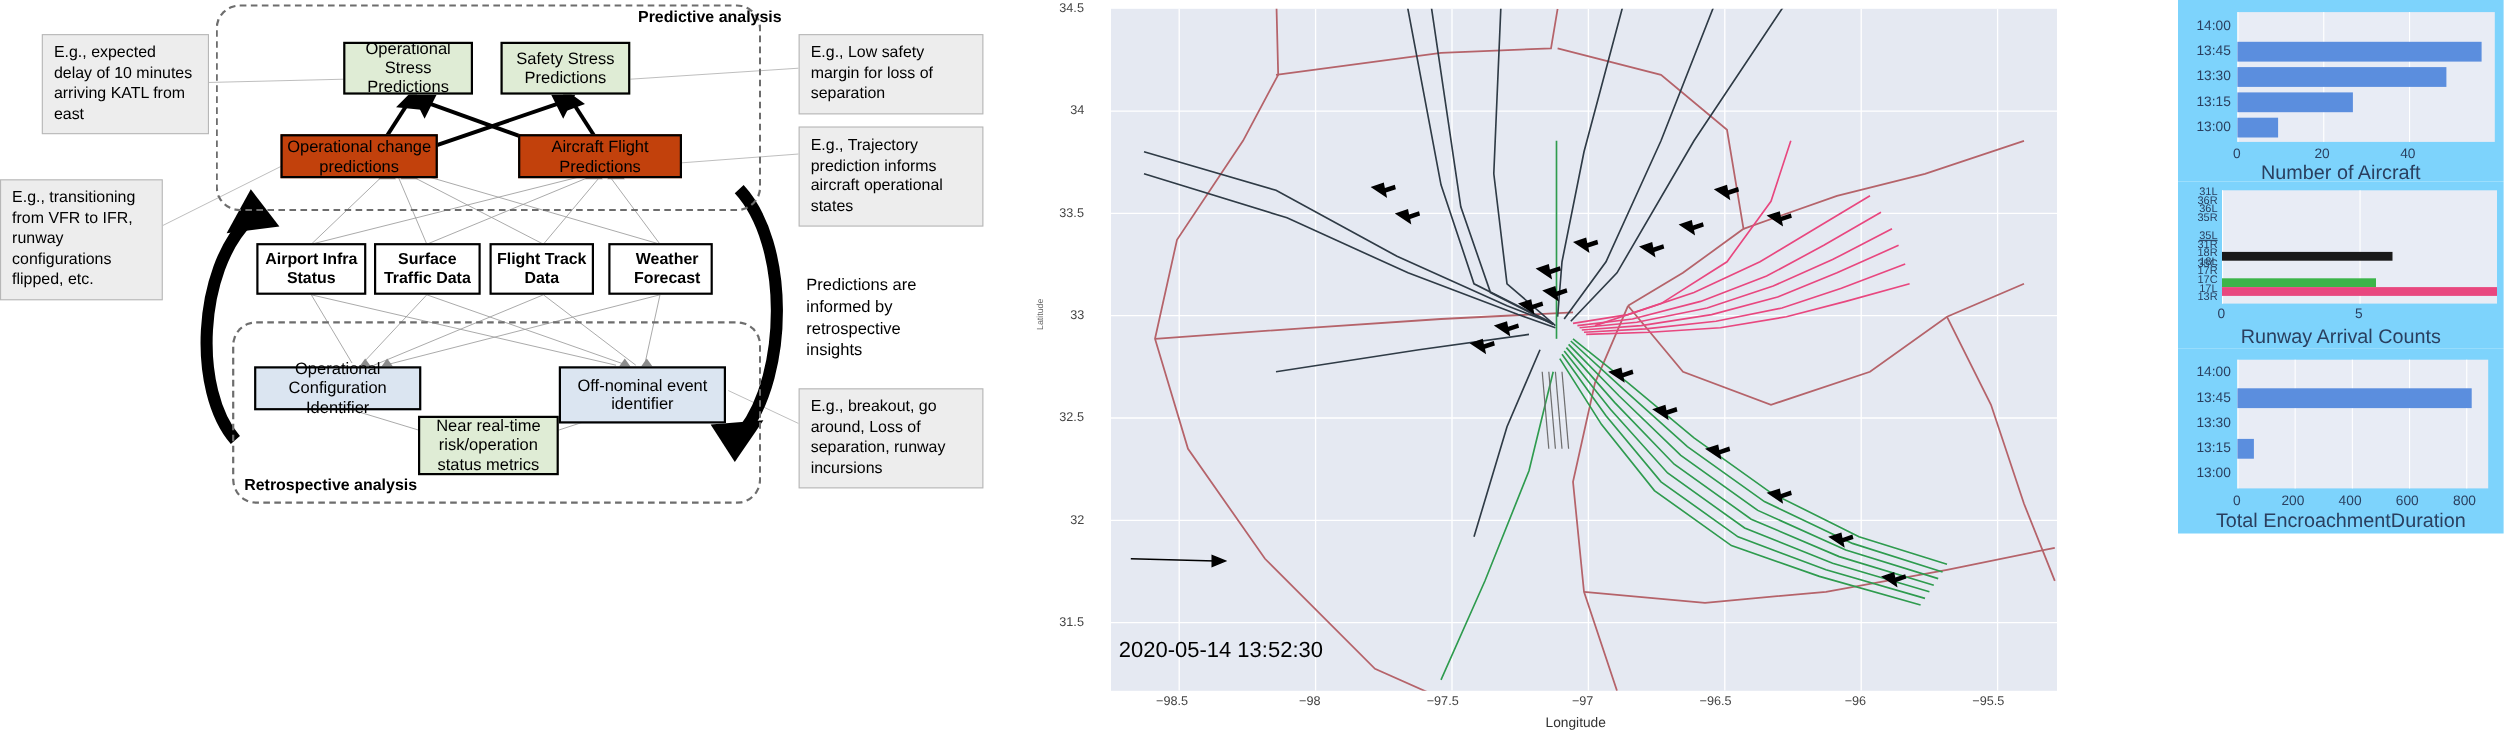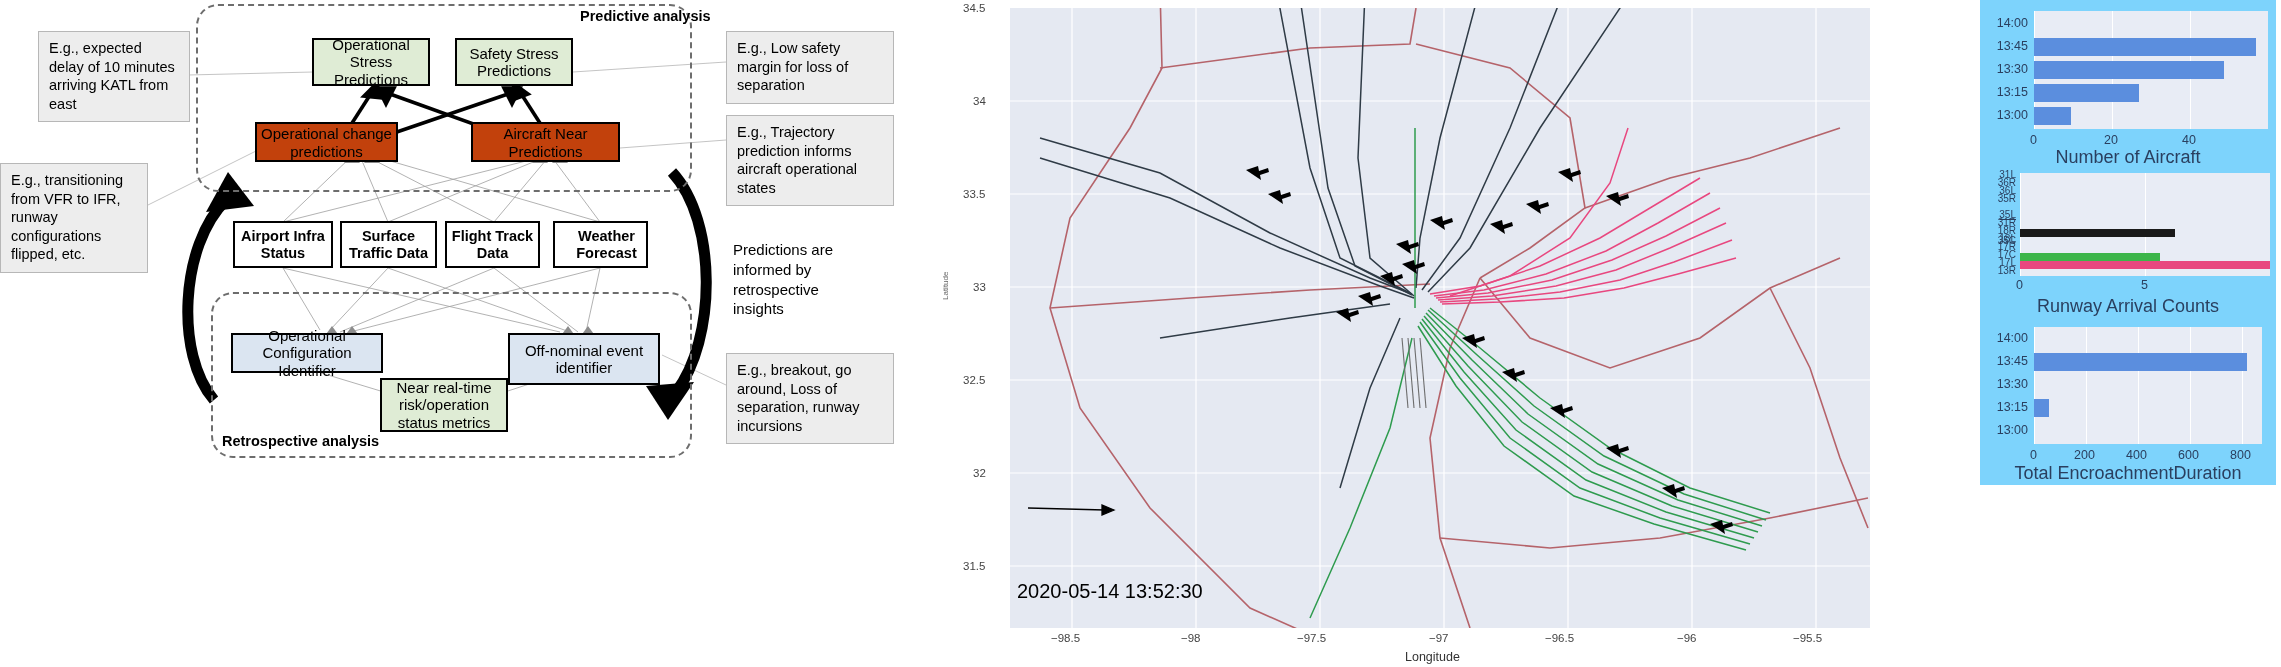--- a/index.html
+++ b/index.html
@@ -18,21 +18,21 @@
   .node{position:absolute;box-sizing:border-box;display:flex;flex-direction:column;
         align-items:center;justify-content:center;text-align:center;
         font-size:15px;line-height:1.16;color:#000;border:2px solid #000;}
   .node.green{background:#dfecd5;}
   .node.peach{background:#c2410c;justify-content:flex-end;}
   .node.blue{background:#dbe5f1;}
   .node.white{background:#fff;font-weight:bold;font-size:14.5px;}
 
   .note{position:absolute;box-sizing:border-box;background:#ededed;border:1px solid #b7b7b7;
         padding:7px 9px 8px 10px;font-size:14.5px;line-height:1.28;color:#000;}
-  .note.plain{background:transparent;border:none;padding:0;}
+  .note.plain{background:transparent;border:none;padding:0;margin-top:10px;}
 
   
   #rightpanel{position:absolute;left:905px;top:0;width:1376px;height:536px;background:#fff;}
 
   
   #map{position:absolute;left:0;top:0;width:1075px;height:667px;}
   #mapplot{position:absolute;left:105px;top:8px;width:860px;height:620px;background:#e5e9f2;}
   #mapplot svg{position:absolute;left:0;top:0;width:100%;height:100%;}
   .axlab{position:absolute;font-size:11.5px;color:#444;white-space:nowrap;}
   .axtitle{position:absolute;font-size:12.5px;color:#333;}
@@ -138,21 +138,21 @@
       <span style="white-space:pre-line;">Safety Stress
 Predictions</span>
     </div>
 
     <div class="node peach" style="left:255px;top:122px;width:143px;height:40px;">
       <span style="white-space:pre-line;">Operational change
 predictions</span>
     </div>
 
     <div class="node peach" style="left:471px;top:122px;width:149px;height:40px;">
-      <span style="white-space:pre-line;">Aircraft Near
+      <span style="white-space:pre-line;">Aircraft Flight
 Predictions</span>
     </div>
 
     <div class="node white" style="left:233px;top:221px;width:100px;height:47px;">
       <span style="white-space:pre-line;">Airport Infra
 Status</span>
     </div>
 
     <div class="node white" style="left:340px;top:221px;width:97px;height:47px;">
       <span style="white-space:pre-line;">Surface

